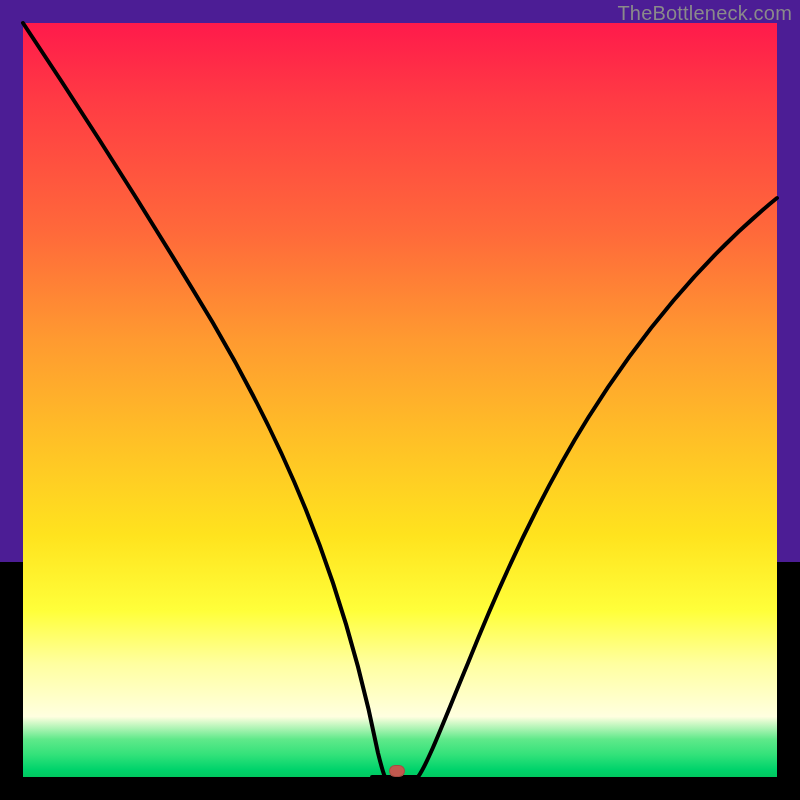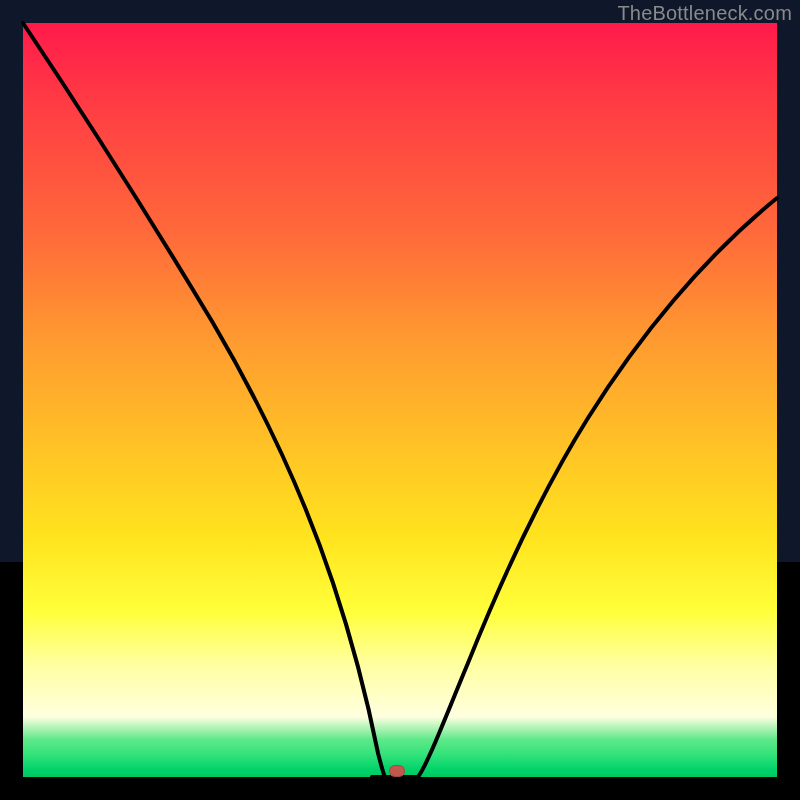--- a/index.html
+++ b/index.html
@@ -8,21 +8,21 @@
     width: 800px;
     height: 800px;
     overflow: hidden;
     background: #000;
     font-family: Arial, Helvetica, sans-serif;
   }
   .frame {
     position: relative;
     width: 800px;
     height: 562px;
-    background: #0f172a;
+    background: #4c1d95;
   }
   .plot-area {
     position: absolute;
     left: 23px;
     top: 23px;
     width: 754px;
     height: 754px;
     
     background: linear-gradient(
       to bottom,

